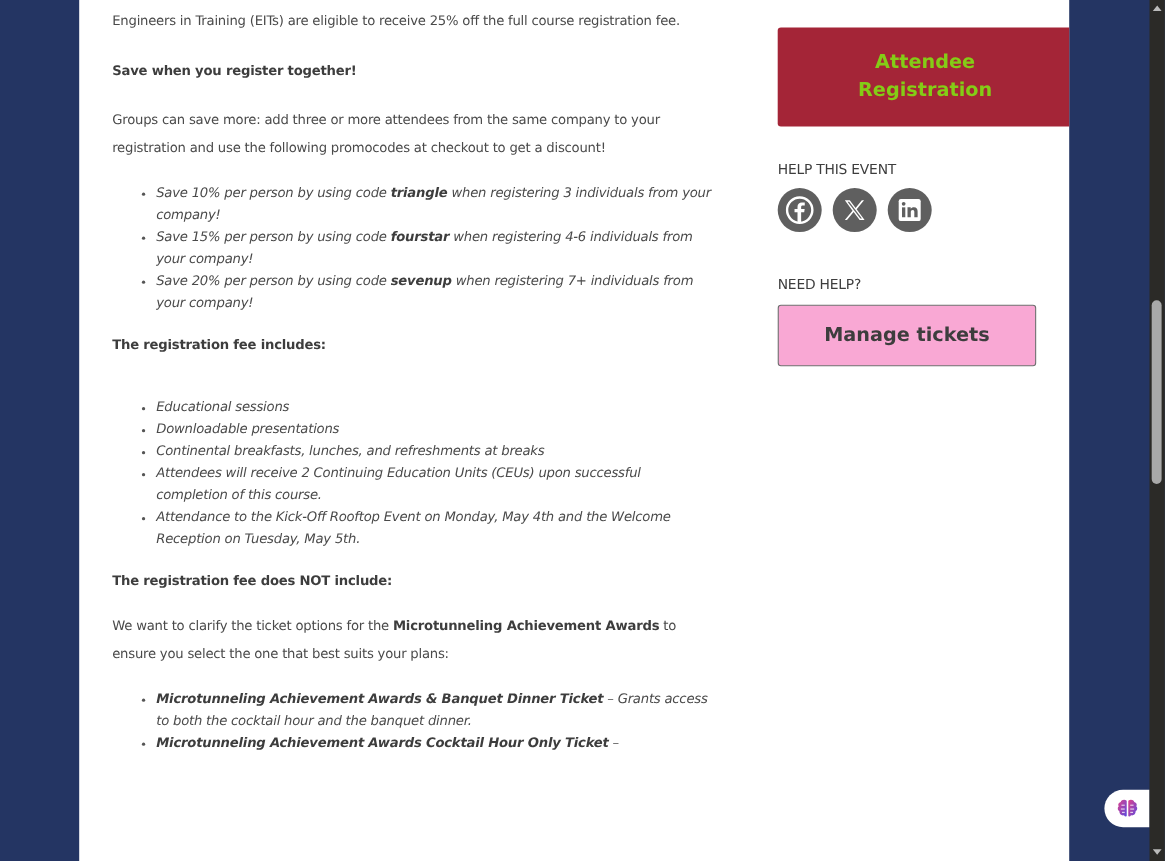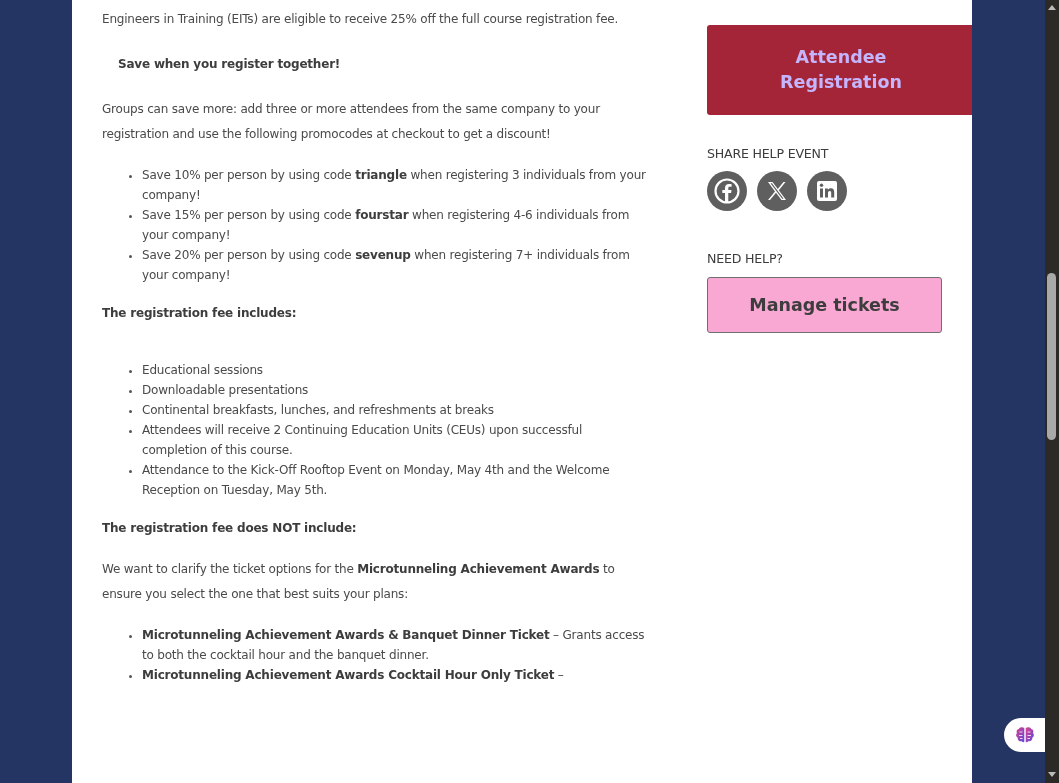--- a/index.html
+++ b/index.html
@@ -13,27 +13,27 @@
     position:absolute; left:72px; top:0; width:900px; height:783px;
     background:#ffffff; overflow:hidden;
   }
   .main {
     position:absolute; left:30px; top:0; width:545px;
     font-size:12px; line-height:25px; letter-spacing:-0.2px;
   }
   .main p { margin:0; }
   .main b { color:#3d3d3d; font-weight:bold; }
   .main ul { margin:0; padding-left:40px; line-height:20px; }
-  .main li { margin:0; }
+  .main li { margin:0;font-style:italic; }
   .main li::marker { font-size:11px; color:#555; }
   .sidebar { position:absolute; left:635px; top:25px; width:235px; }
   .btn-reg {
     display:flex; align-items:center; justify-content:center; text-align:center;
     width:268px; height:90px; box-sizing:border-box; border-radius:3px;
-    background:#a42537; color:#c4b5fd; font-weight:bold; font-size:17.5px; line-height:25px;
+    background:#a42537; color:#84cc16; font-weight:bold; font-size:17.5px; line-height:25px;
     cursor:pointer; padding:0 40px;
   }
   .side-label { font-size:12.6px; color:#3d3d3d; letter-spacing:-0.2px; }
   .share-row { display:flex; gap:10px; margin-top:10px; }
   .social {
     width:40px; height:40px; border-radius:50%; background:#5f5f5f;
     display:flex; align-items:center; justify-content:center; cursor:pointer;
   }
   .btn-manage {
     display:flex; align-items:center; justify-content:center;
@@ -57,21 +57,21 @@
     background:#fff; border-radius:17px 0 0 17px;
     display:flex; align-items:center; justify-content:center; cursor:pointer;
   }
 </style>
 </head>
 <body>
 
 <div class="page">
   <div class="main">
     <p style="margin-top:7px;">Engineers in Training (EITs) are eligible to receive 25% off the full course registration fee.</p>
-    <p style="margin-top:20px;margin-left:16px;"><b>Save when you register together!</b></p>
+    <p style="margin-top:20px;"><b>Save when you register together!</b></p>
     <p style="margin-top:20px;">Groups can save more: add three or more attendees from the same company to your registration and use the following promocodes at checkout to get a discount!</p>
 
     <ul style="margin-top:18px;">
       <li><span>Save 10% per person by using code </span><b>triangle</b><span> when registering 3 individuals from your company!</span></li>
       <li><span>Save 15% per person by using code </span><b>fourstar</b><span> when registering 4-6 individuals from your company!</span></li>
       <li><span>Save 20% per person by using code </span><b>sevenup</b><span> when registering 7+ individuals from your company!</span></li>
     </ul>
 
     <p style="margin-top:16px;"><b>The registration fee includes:</b></p>
     <ul style="margin-top:34px;">
@@ -87,21 +87,21 @@
     <p style="margin-top:16px;"><span>We want to clarify the ticket options for the </span><b>Microtunneling Achievement Awards</b><span> to ensure you select the one that best suits your plans:</span></p>
     <ul style="margin-top:18px;">
       <li><b>Microtunneling Achievement Awards &amp; Banquet Dinner Ticket</b><span> – Grants access to both the cocktail hour and the banquet dinner.</span></li>
       <li><b>Microtunneling Achievement Awards Cocktail Hour Only Ticket</b><span> –</span></li>
     </ul>
   </div>
 
   <div class="sidebar">
     <div class="btn-reg">Attendee Registration</div>
 
-    <div class="side-label" style="margin-top:31px;">SHARE HELP EVENT</div>
+    <div class="side-label" style="margin-top:31px;">HELP THIS EVENT</div>
     <div class="share-row">
       <div class="social">
         <svg width="26" height="26" viewBox="0 0 26 26">
           <circle cx="13" cy="13" r="11.5" fill="none" stroke="#fff" stroke-width="2.2"></circle>
           <path d="M14.3 24.5 V15 h2.8 l0.4-3 h-3.2 V10.2 c0-0.9 0.3-1.4 1.5-1.4 h1.8 V6.2 c-0.4 0-1.4-0.1-2.6-0.1 -2.5 0-4 1.5-4 4.1 V12 H8.3 v3 h2.7 v9.5 z" fill="#fff"></path>
         </svg>
       </div>
       <div class="social">
         <svg width="22" height="22" viewBox="0 0 22 22">
           <path d="M2 2 L9 11.5 L2 20 H4 L10 12.8 L15.5 20 H20 L12.8 10.2 L19.5 2 H17.5 L11.8 9 L6.5 2 Z" fill="#fff"></path>

